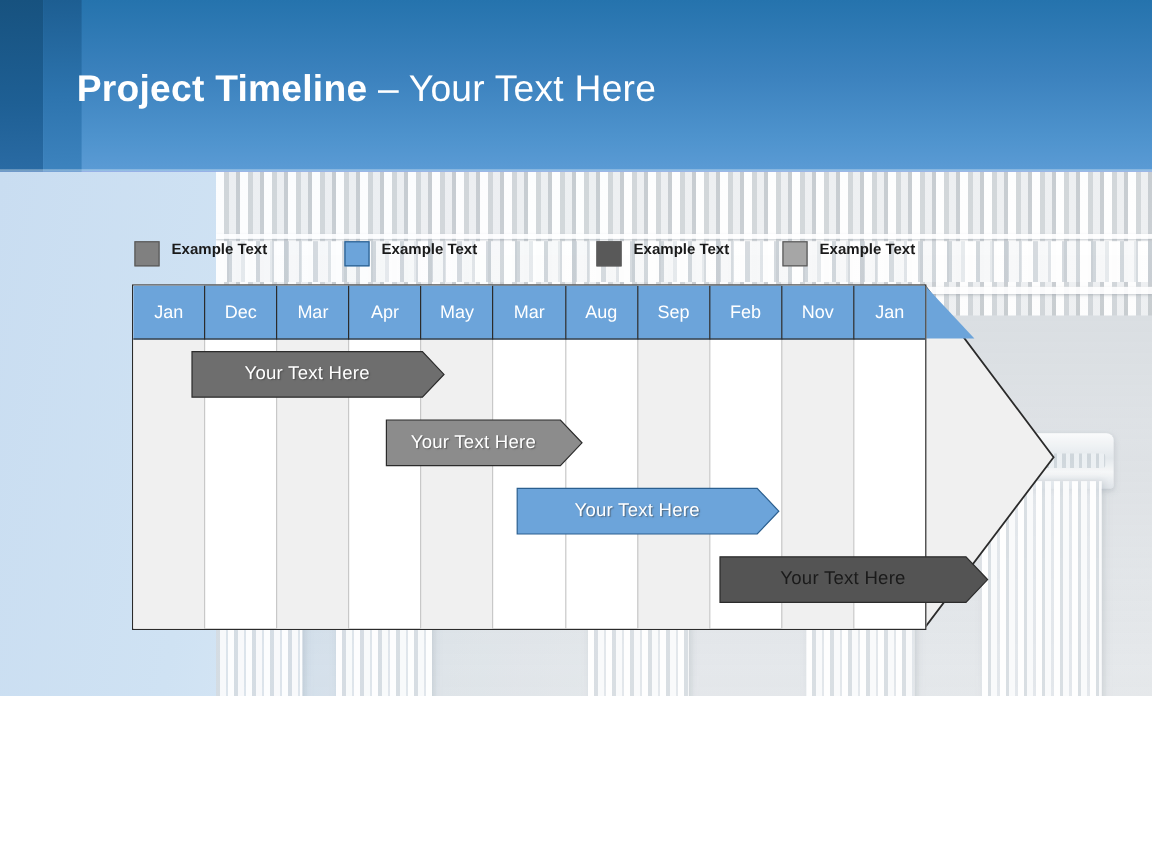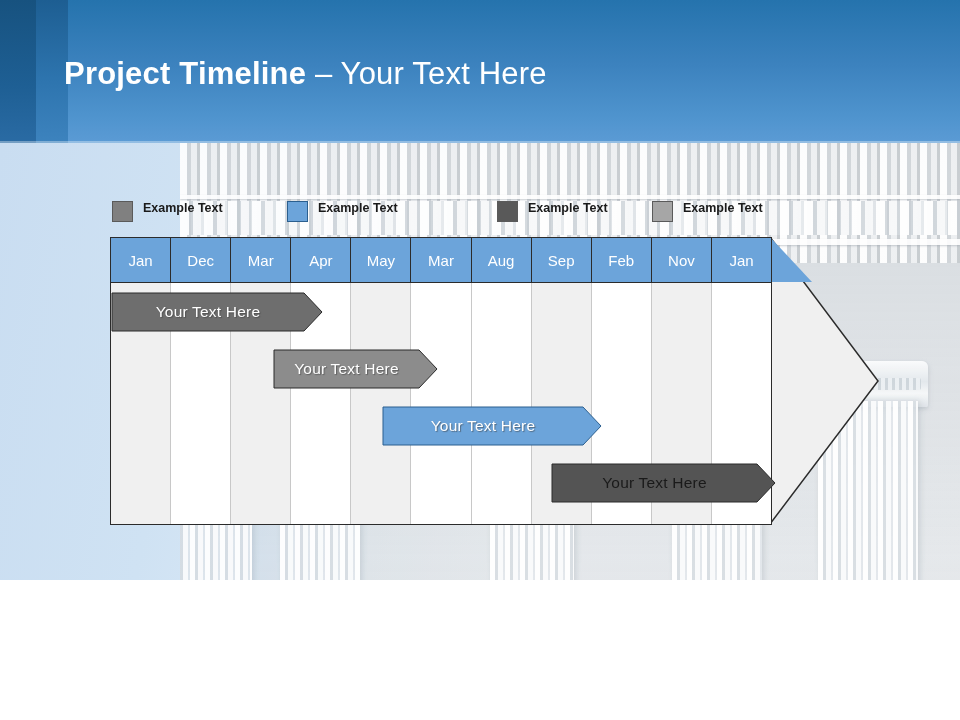--- a/index.html
+++ b/index.html
@@ -239,20 +239,21 @@
     height: 288px;
   }
   .arrow-head svg { display: block; }
 
   
   .bar {
     position: absolute;
     height: 38px;
     display: flex;
     align-items: center;
+    margin-left: 48px;
   }
   .bar svg {
     position: absolute;
     left: 0; top: 0;
     overflow: visible;
   }
   .bar-label {
     position: relative;
     z-index: 2;
     width: 100%;

